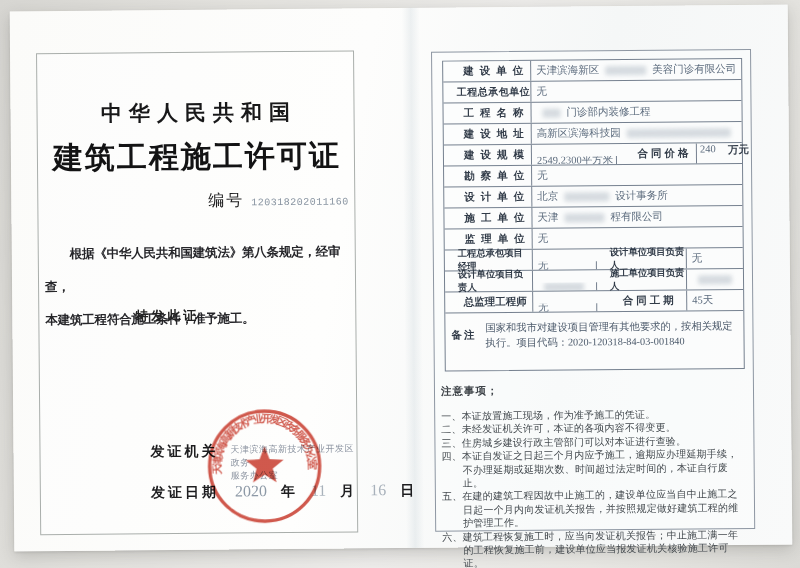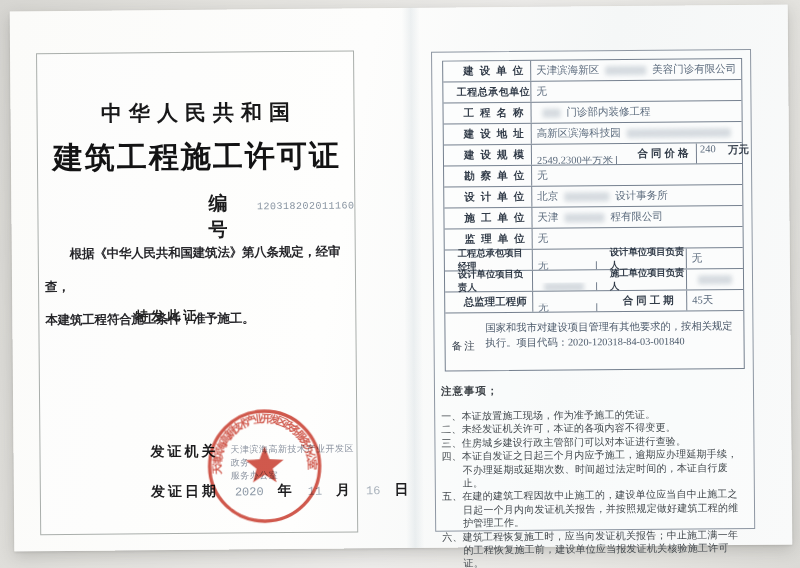--- a/index.html
+++ b/index.html
@@ -21,32 +21,32 @@
   
   .frame-left{
     position:absolute; left:26px; top:42px; width:318px; height:482px;
     border:1px solid #a9aeab; background:rgba(255,255,255,.35);
   }
   .country{ position:absolute; top:46px; width:100%; text-align:center;
     font-size:21px; font-weight:800; letter-spacing:7px; text-indent:7px; color:#181819;}
   .doc-title{ position:absolute; top:84px; width:100%; text-align:center;
     font-size:30px; font-weight:800; letter-spacing:2px; text-indent:2px; color:#131314;}
   .no-line{ position:absolute; top:138px; left:170px; display:flex; align-items:baseline; gap:7px;}
-  .no-label{ font-size:19px; font-weight:700; letter-spacing:2px; color:#1b1b1c;}
+  .no-label{ font-size:16px; font-weight:400; letter-spacing:2px; color:#1b1b1c;}
   .no-value{ font-size:10px; color:#8793a0; font-family:"Liberation Mono","DejaVu Sans Mono",monospace; letter-spacing:.5px;}
   .body-text{ position:absolute; top:184px; left:6px; right:4px;
     font-size:12.5px; font-weight:700; color:#26262a; line-height:33px; letter-spacing:-0.2px;}
   .bl1{ text-indent:2em; }
   .issue-note{ position:absolute; top:254px; left:96px; font-size:13px; font-weight:800; letter-spacing:3px; color:#222;}
   .fl-label{ font-size:14px; font-weight:800; letter-spacing:3px; color:#1d1d1f; flex:0 0 auto;}
   .issuer-row{ position:absolute; left:110px; top:390px; display:flex;}
   .issuer-val{ margin-left:12px; margin-top:1px; width:146px;
     font-size:9px; line-height:13px; color:#8b93a0; letter-spacing:.5px;}
   .date-row{ position:absolute; left:110px; top:430px; display:flex; align-items:baseline;}
-  .d-num{ font-size:12px; color:#8d99a6; font-family:Liberation Mono, monospace;}
+  .d-num{ font-size:16px; color:#8d99a6; font-family:Liberation Serif, serif;}
   .d-unit{ font-size:14px; font-weight:800; color:#1d1d1f;}
   .date-row .d-num{ margin-left:16px;}
   .date-row .d-unit{ margin-left:14px;}
   .faint{ opacity:.75;}
   .seal{ position:absolute; left:164px; top:354px; width:120px; height:120px;
     opacity:.84; mix-blend-mode:multiply; filter:blur(.3px);}
   
   .frame-right{
     position:absolute; left:421px; top:44px; width:320px; height:480px;
     border:1px solid #8d96a2; background:rgba(252,253,253,.5);
@@ -62,21 +62,21 @@
   .l2{ flex:0 0 90px;}
   .v2{ flex:1 1 auto;}
   .cell-price{ flex:0 0 80px; border-right:1px solid #75808f;}
   .cell-amt{ flex:0 0 55px; display:flex; justify-content:space-between; padding:0 3px; color:#5d6c7e;}
   .unit{ color:#323c49; font-weight:700;}
   .sp4{ letter-spacing:6px; margin-right:-6px;}
   .sp6{ letter-spacing:3px; margin-right:-3px;}
   .sp7{ letter-spacing:.5px; font-size:10px;}
   .sp9{ font-size:9.3px; letter-spacing:0;}
   .remark{ height:57px; align-items:flex-start;}
-  .remark-label{ flex:0 0 34px; margin-left:6px; margin-top:26px; color:#323c49; font-weight:400; letter-spacing:2px;}
+  .remark-label{ flex:0 0 34px; margin-left:6px; margin-top:15px; color:#323c49; font-weight:700; letter-spacing:2px;}
   .remark-text{ flex:1; margin-top:7px; padding-right:6px; line-height:15px;
     color:#4c5a6b; white-space:normal; font-size:10.3px;}
   .redact{ display:inline-block; height:9px; border-radius:2px; background:#a9b4bf;
     filter:blur(2px); opacity:.45; vertical-align:middle; margin:0 6px;}
   .w20{width:18px;} .w40{width:40px;} .w45{width:45px;} .w70{width:66px;} .w150{width:140px;}
   .notes{ position:absolute; left:6px; top:332px; right:8px; color:#43494e;}
   .notes-h{ font-size:10.5px; font-weight:700; color:#3e4348; margin-bottom:11px; letter-spacing:1px;}
   .note-item{ font-size:10px; line-height:13.4px; padding-left:21px; text-indent:-21px; letter-spacing:.2px;}
 </style>
 </head>

